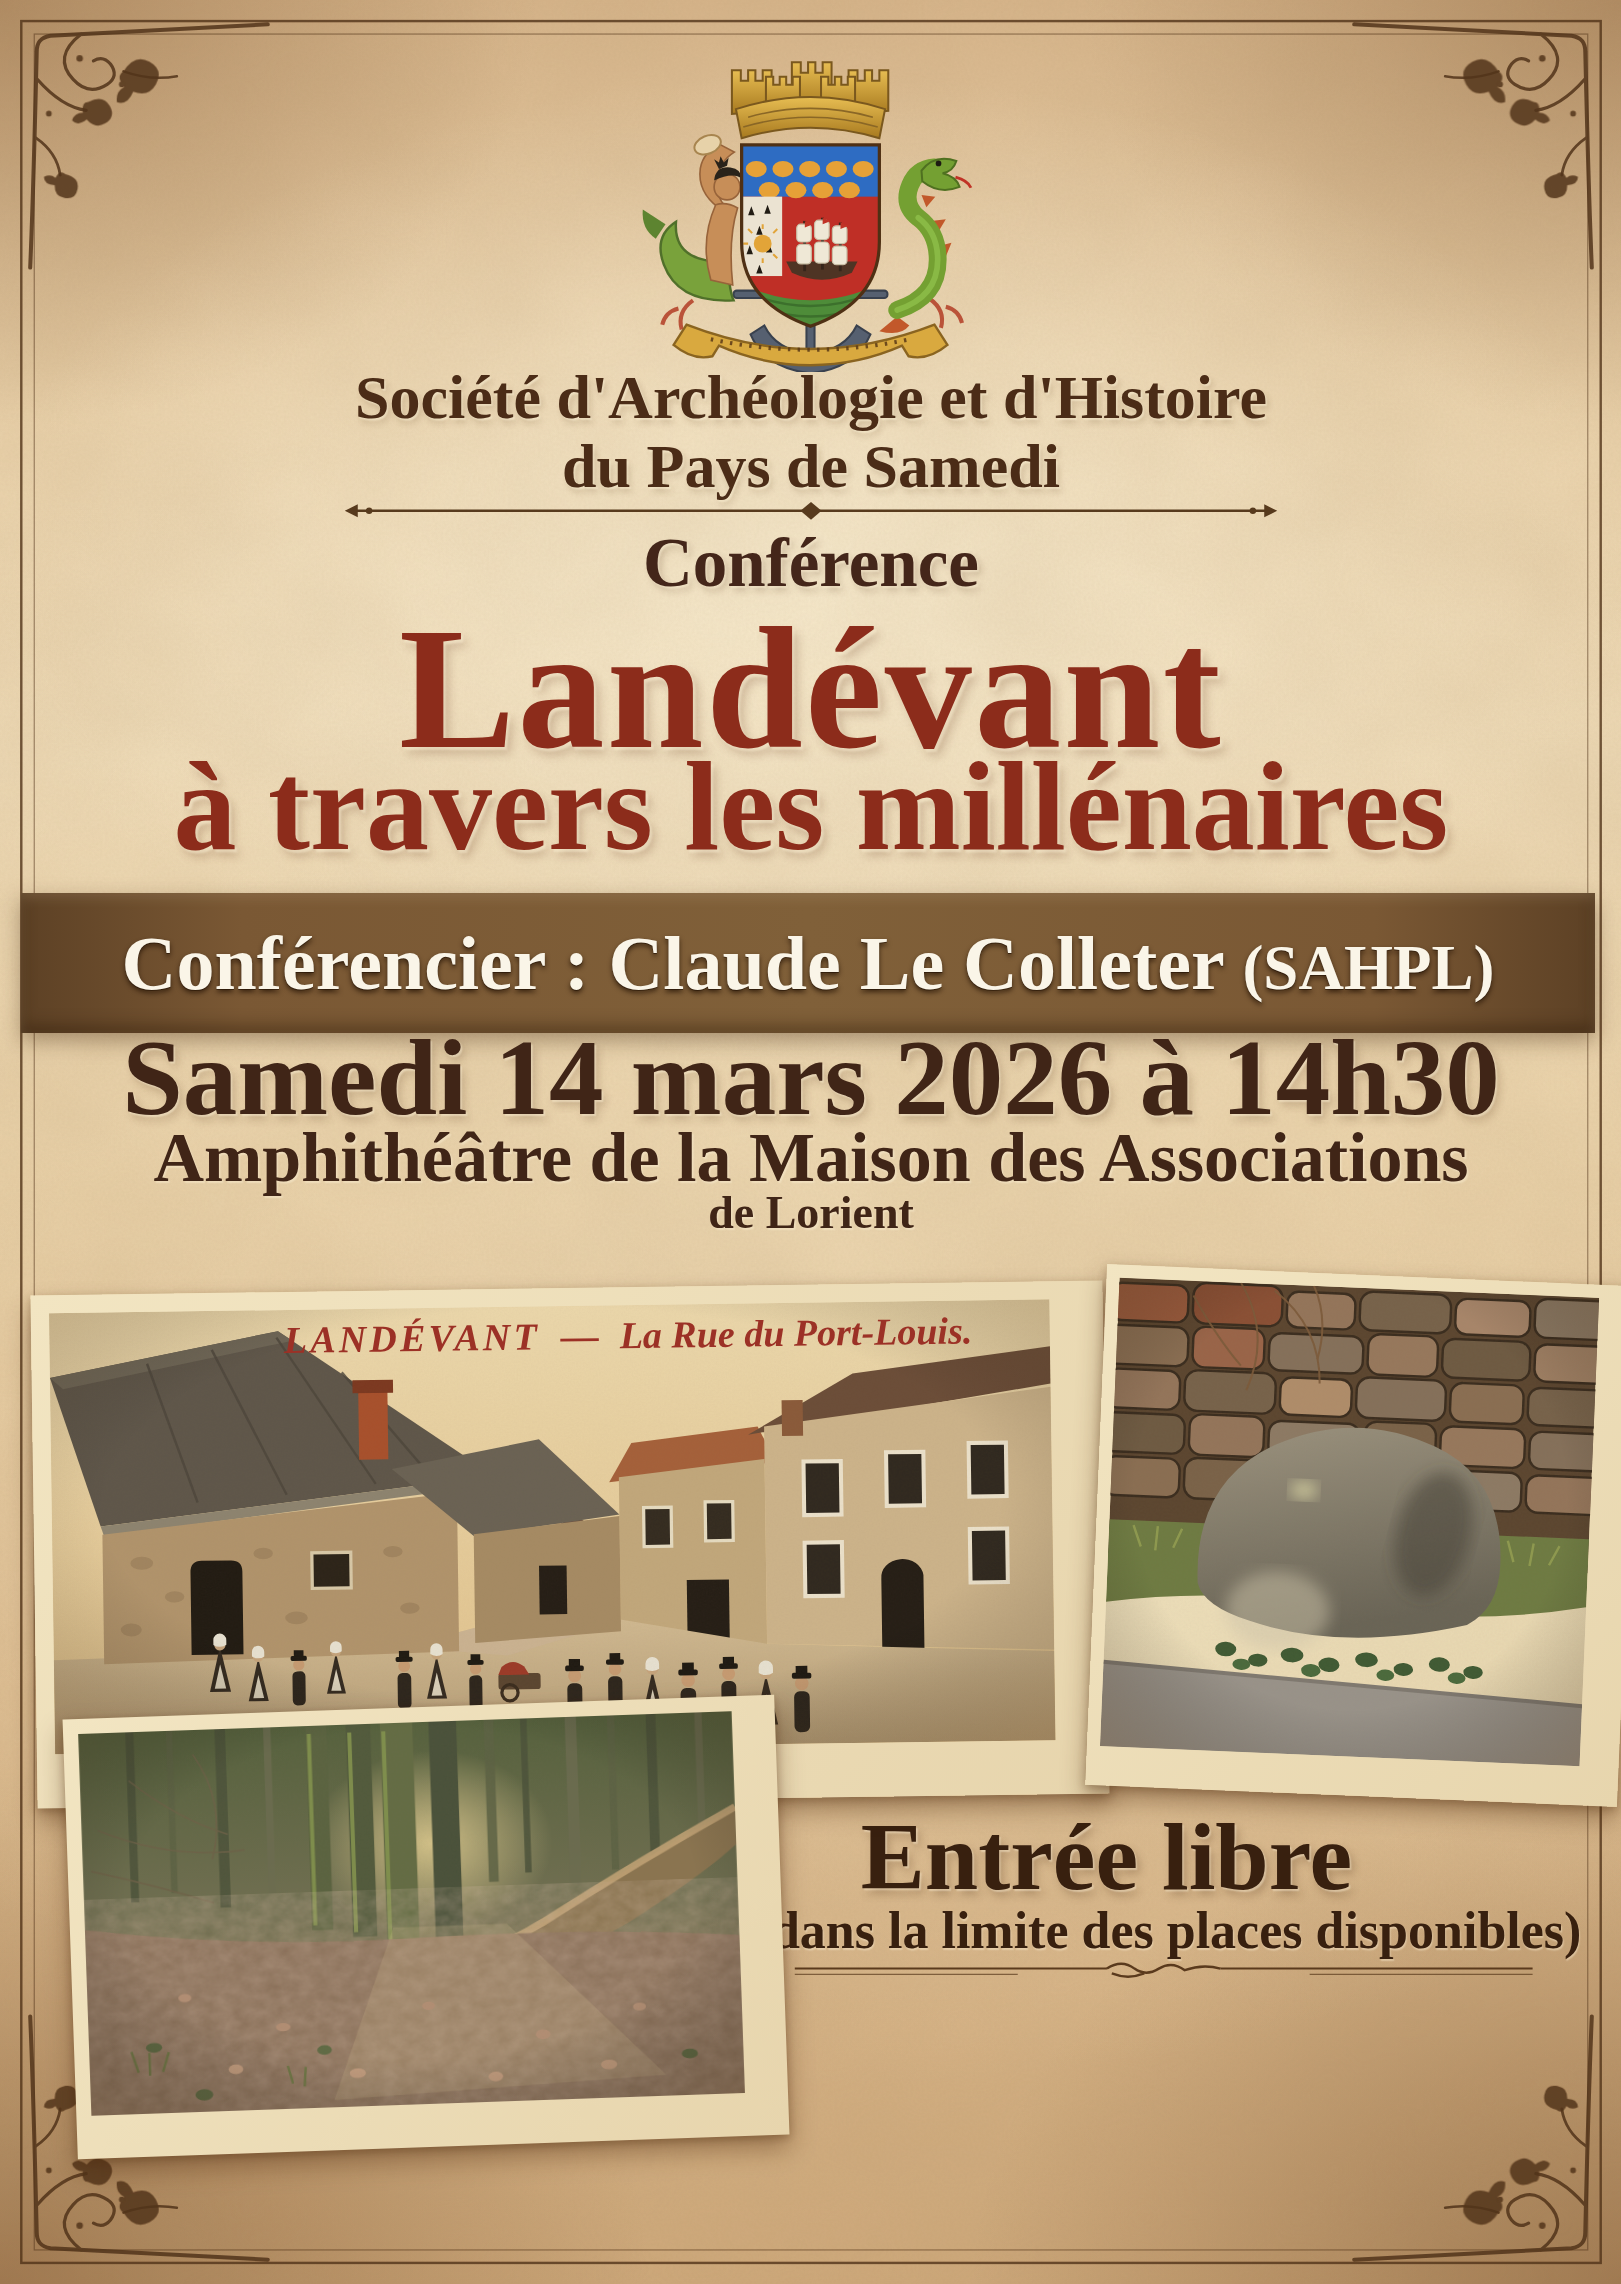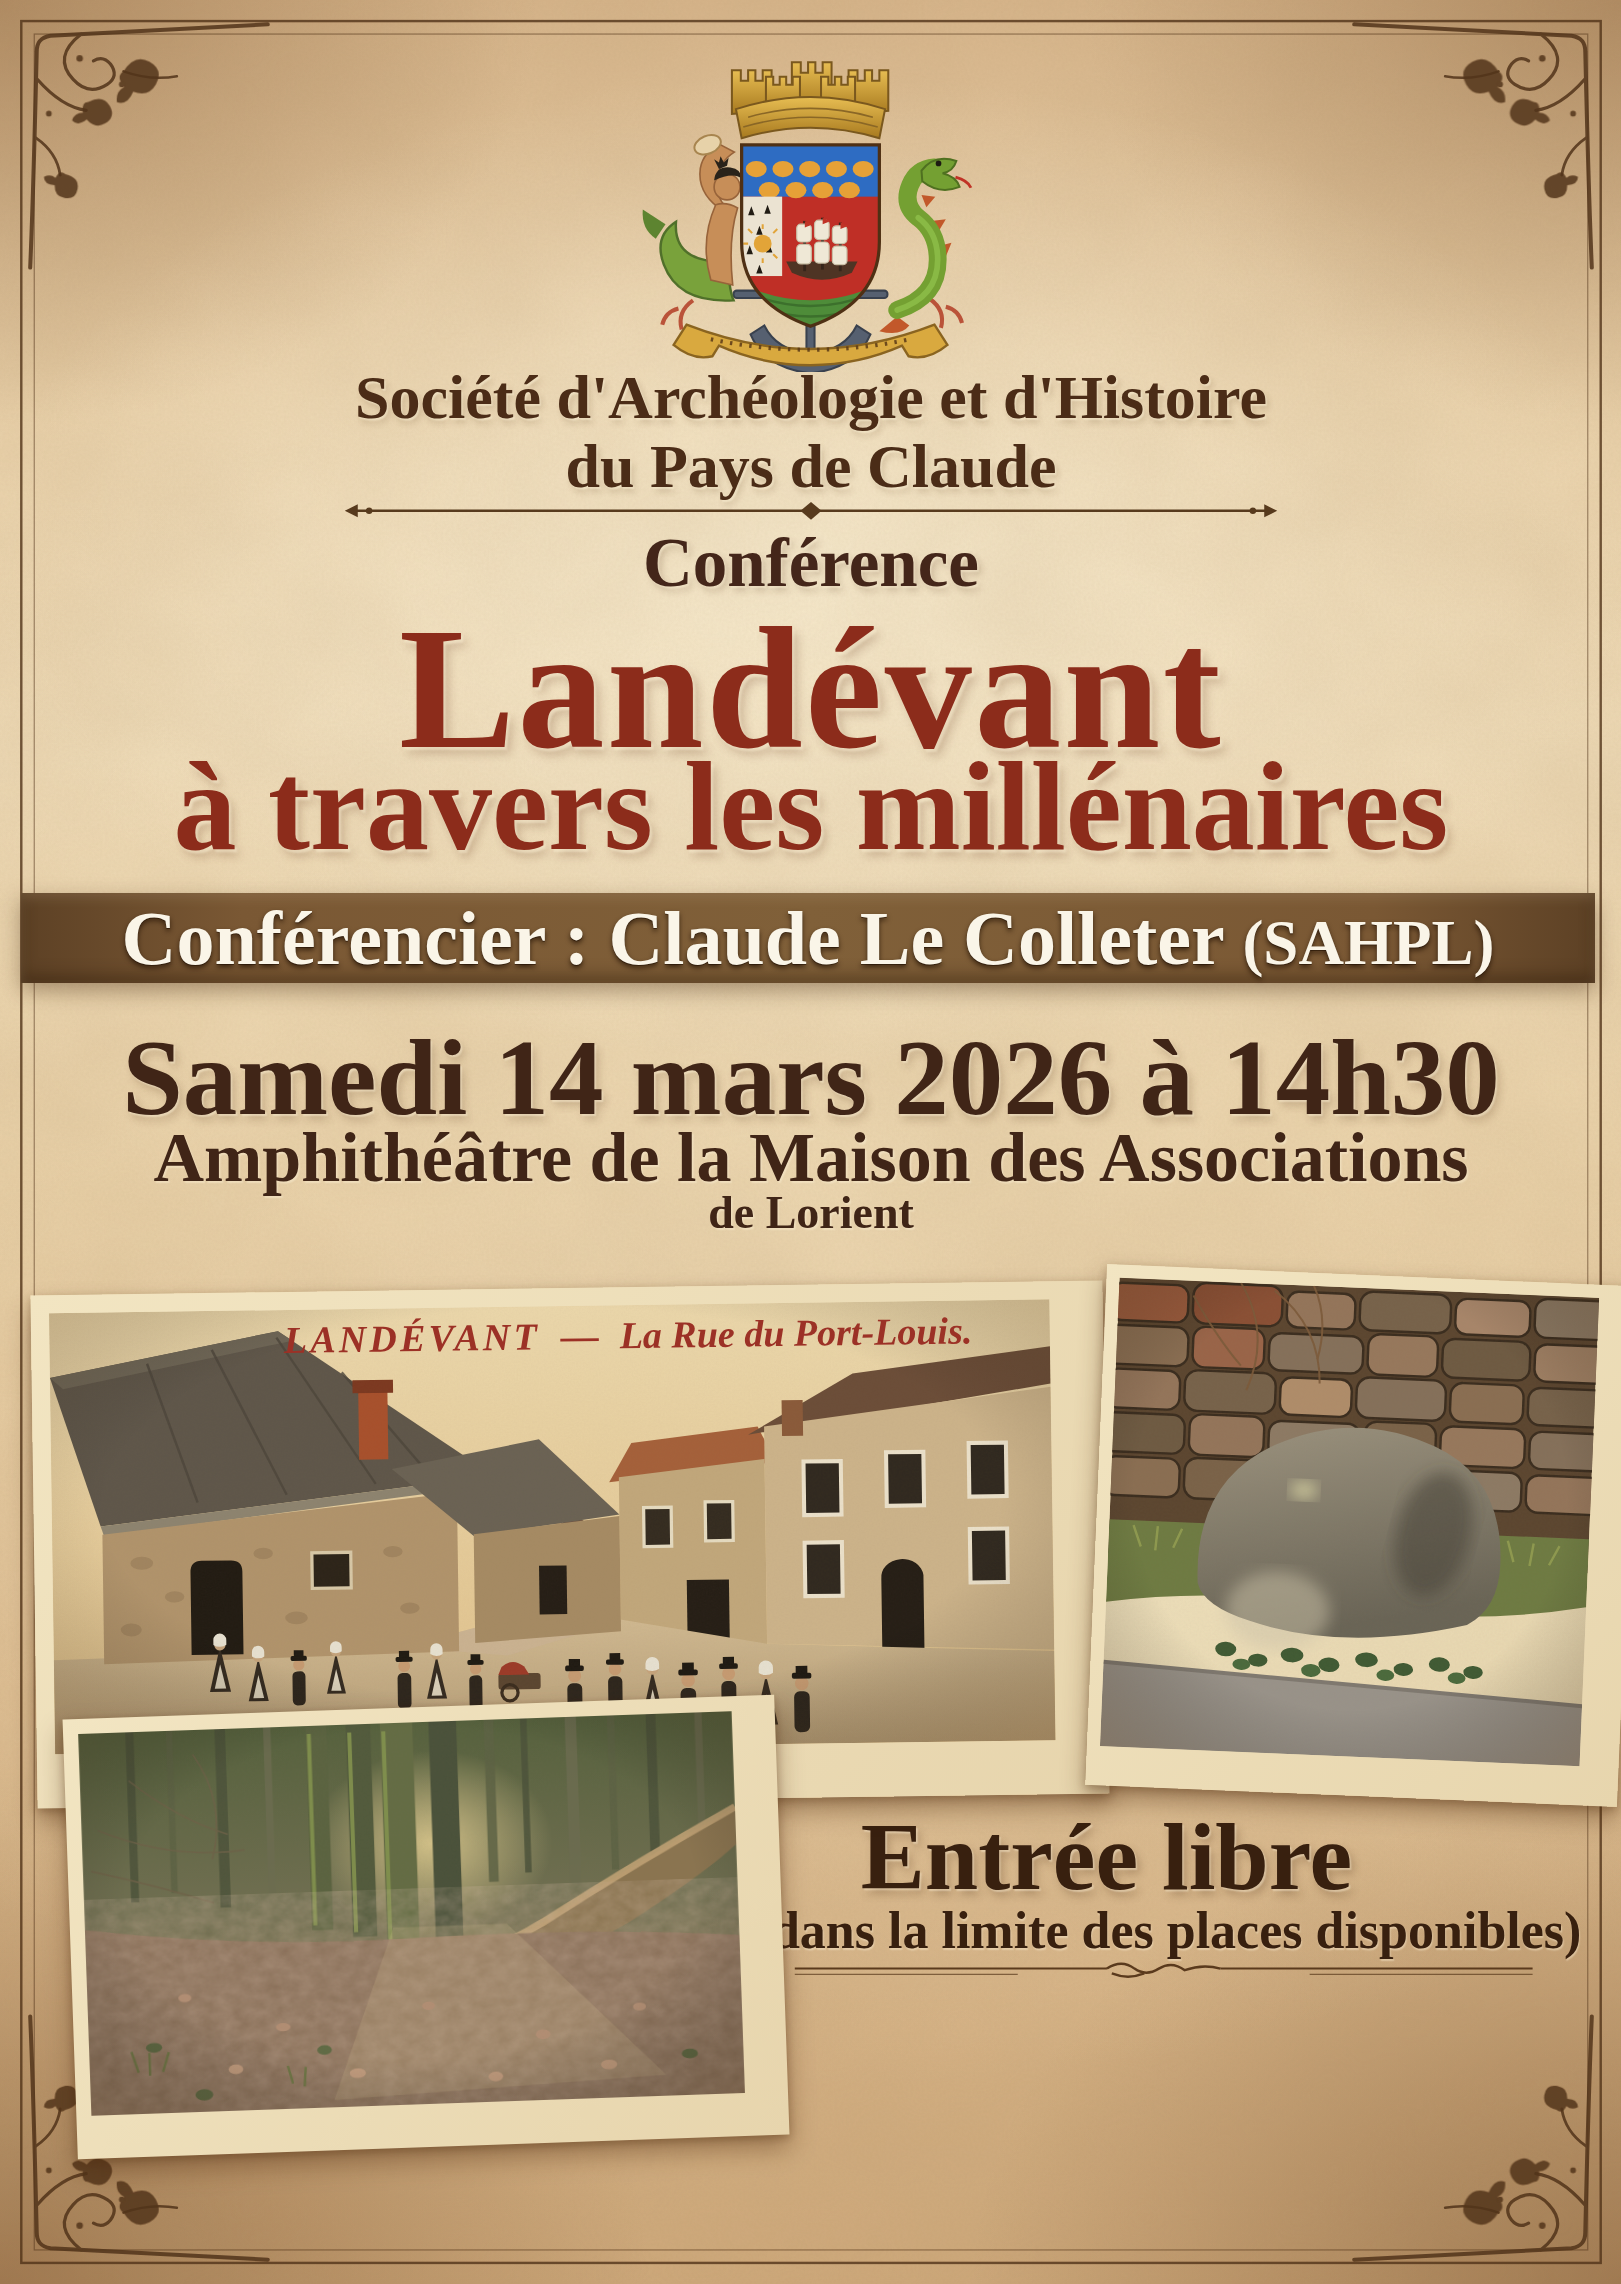--- a/index.html
+++ b/index.html
@@ -14,21 +14,21 @@
       radial-gradient(ellipse 932px 689px at 1622px 2284px, rgba(104,64,30,.48), rgba(104,64,30,0) 70%),
       linear-gradient(180deg,#d8b68c 0%,#ecd4ad 18%,#f0dcb8 33%,#e9cfa4 52%,#ddbc90 74%,#cfa97b 100%);}
   .page-tex{position:absolute;left:0;top:0;pointer-events:none;}
   .frame-svg{position:absolute;left:0;top:0;pointer-events:none;}
   .center-text{position:absolute;left:0;width:1622px;text-align:center;font-weight:bold;line-height:1;white-space:nowrap;}
   .org-line{font-size:62px;color:#4b2c17;text-shadow:1.6px 2.4px 1.6px rgba(250,238,210,.55),3.2px 4.9px 6.5px rgba(90,55,20,.18);}
   #org1{top:366px;} #org2{top:435px;}
   #kicker{top:529px;font-size:69px;color:#44261a;text-shadow:1.6px 2.4px 1.6px rgba(250,238,210,.5),4px 4.9px 7.3px rgba(80,45,18,.2);}
   #title{top:602px;font-size:174px;letter-spacing:2.4px;color:#8c2c1b;text-shadow:2.4px 3.2px 2.4px rgba(250,238,210,.55),5.7px 7.3px 9.7px rgba(90,40,20,.22);}
   #subtitle{top:744px;font-size:126px;color:#8c2c1b;text-shadow:2.4px 3.2px 2.4px rgba(250,238,210,.55),4.9px 6.5px 9px rgba(90,40,20,.22);}
-  .banner{position:absolute;left:21px;right:27px;top:893px;height:90px;display:flex;align-items:center;justify-content:center;
+  .banner{position:absolute;left:21px;right:27px;top:893px;height:140px;display:flex;align-items:center;justify-content:center;
     background:linear-gradient(90deg,#5d4125 0%,#7a5834 14%,#806039 50%,#7a5834 86%,#5d4125 100%);
     box-shadow:0 8px 19.5px rgba(62,36,12,.38), inset 0 4.9px 11.4px rgba(255,232,190,.14), inset 0 -8px 14.6px rgba(40,20,5,.38);}
   .banner-line{font-weight:bold;font-size:76px;color:#faf5e8;line-height:1;white-space:nowrap;
     text-shadow:0 3.2px 5.7px rgba(35,18,4,.75),0 0.8px 0 rgba(35,18,4,.6);}
   .banner-line .sahpl{font-size:63px;}
   #date-line{top:1023px;font-size:109px;color:#402517;text-shadow:1.6px 2.4px 1.6px rgba(250,238,210,.5),4px 5.7px 8px rgba(80,45,18,.2);}
   #venue1{top:1123px;font-size:70px;color:#402517;text-shadow:1.6px 2.4px 1.6px rgba(250,238,210,.5);}
   #venue2{top:1190px;font-size:46px;color:#402517;text-shadow:1.6px 2.4px 1.6px rgba(250,238,210,.5);}
   .photo{position:absolute;background:linear-gradient(135deg,#f2e5c2,#e7d5ad);box-shadow:0 13px 24px rgba(78,44,14,.42),0 3.2px 8px rgba(78,44,14,.3);}
   .photo>svg{display:block;}
@@ -210,21 +210,21 @@
     </g>
     <path d="M160,140 h170 v120 q0,74 -85,104 q-85,-30 -85,-104 z" fill="none" stroke="#4f3014" stroke-width="4"></path>
 
     <g>
       <path d="M92,362 q77,30 153,30 q76,0 153,-30 l16,25 q-24,20 -48,14 l-8,-13 q-54,24 -113,24 q-59,0 -113,-24 l-8,13 q-24,6 -48,-14 z" fill="#d9a93f" stroke="#8a6420" stroke-width="3"></path>
       <path d="M122,380 q123,26 246,0" stroke="#5a3a16" stroke-width="5" stroke-dasharray="3 9" fill="none" opacity=".85"></path>
     </g>
   </svg>
 
   <div id="org1" class="center-text org-line">Société d'Archéologie et d'Histoire</div>
-  <div id="org2" class="center-text org-line">du Pays de Claude</div>
+  <div id="org2" class="center-text org-line">du Pays de Samedi</div>
   <div id="kicker" class="center-text">Conférence</div>
   <div id="title" class="center-text">Landévant</div>
   <div id="subtitle" class="center-text">à travers les millénaires</div>
 
   <div class="banner">
     <div class="banner-line">
       <span>Conférencier :</span>
       <span>Claude Le Colleter</span>
       <span class="sahpl">(SAHPL)</span>
     </div>

